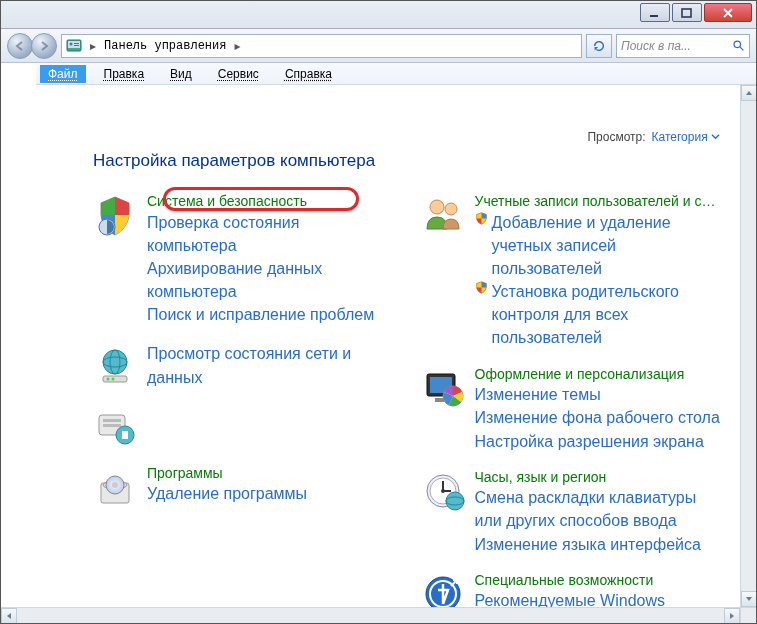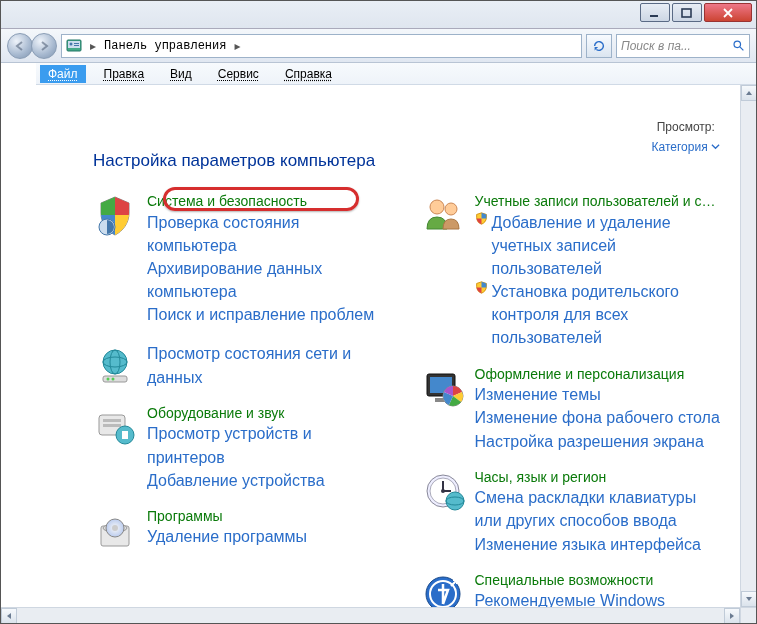--- a/index.html
+++ b/index.html
@@ -29,21 +29,21 @@
   
   .menubar { height: 22px; background: linear-gradient(to bottom,#f7fafd,#eef3f9); border-bottom: 1px solid #d0dae6; display: flex; align-items: center; padding: 0 4px; gap: 10px; margin-left: 35px; }
   .menuitem { padding: 2px 8px; text-decoration: underline; text-decoration-style: dotted; text-underline-offset: 2px; cursor: default; }
   .menuitem.active { background: #3a9cef; color: #fff; text-decoration-color: #fff; }
   
   
   .content-wrap { position: absolute; top: 84px; bottom: 16px; left: 0; right: 16px; overflow: hidden; background:#fff; }
   .content { padding: 18px 20px 10px 92px; }
   .header-row { display: flex; justify-content: space-between; align-items: center; margin-bottom: 22px; }
   .page-title { color: #003399; font-size: 17px; font-weight: 400; margin-top: 48px; }
-  .viewby { color: #444; display:flex; align-items:center; gap:6px;flex-direction:column; }
+  .viewby { color: #444; display:flex; gap:6px; }
   .viewby .val { color: #2a6dc9; }
   .viewby svg { width: 9px; height: 9px; }
   
   .columns { display: flex; gap: 28px; }
   .col { flex: 1; min-width: 0; }
   .category { display: flex; gap: 10px; margin-bottom: 16px; }
   .cat-icon { width: 44px; height: 44px; flex-shrink: 0; }
   .cat-icon svg { width: 44px; height: 44px; }
   .cat-body { flex: 1; min-width: 0; }
   .cat-title { color: #0a7a0a; font-size: 14px; line-height: 1.25; cursor: pointer; }
@@ -186,29 +186,20 @@
               </div>
             </div>
             <div class="category">
               <div class="cat-icon"><svg viewBox="0 0 44 44">
                   <rect x="6" y="10" width="26" height="20" rx="3" fill="#e8e8e8" stroke="#999"></rect>
                   <rect x="10" y="14" width="18" height="3" fill="#bbb"></rect>
                   <rect x="10" y="19" width="18" height="3" fill="#bbb"></rect>
                   <circle cx="32" cy="30" r="9" fill="#5bc" stroke="#289"></circle>
                   <rect x="29" y="26" width="6" height="8" fill="#fff"></rect>
                 </svg></div>
-              <div class="cat-body">
-                <div class="cat-title ">Оборудование и звук</div>
-                <div class="sublink">
-                  <span>Просмотр устройств и принтеров</span>
-                </div>
-                <div class="sublink">
-                  <span>Добавление устройства</span>
-                </div>
-              </div>
             </div>
             <div class="category">
               <div class="cat-icon"><svg viewBox="0 0 44 44">
                   <rect x="8" y="18" width="28" height="20" rx="2" fill="#e8e8e8" stroke="#999"></rect>
                   <ellipse cx="22" cy="20" rx="12" ry="4" fill="#ddd" stroke="#999"></ellipse>
                   <circle cx="22" cy="20" r="9" fill="url(#g1)" stroke="#888"></circle>
                   <circle cx="22" cy="20" r="3" fill="#ccc"></circle>
                   <defs>
                     <radialGradient id="g1">
                       <stop offset="0" stop-color="#f8f8f8"></stop>

